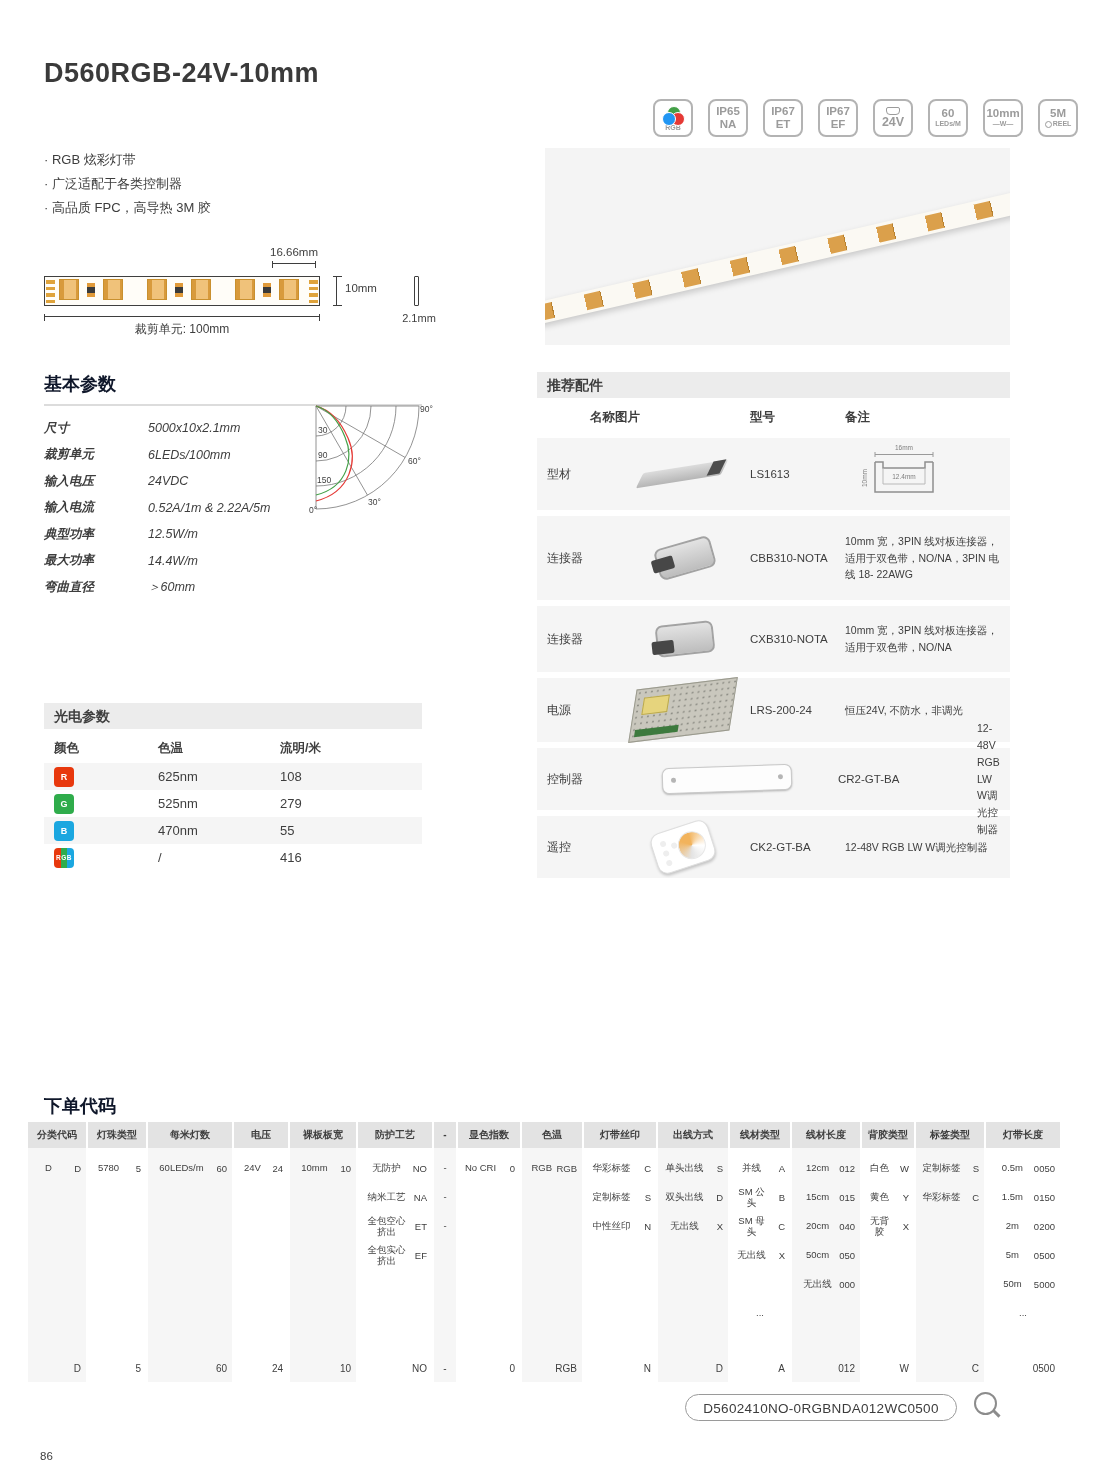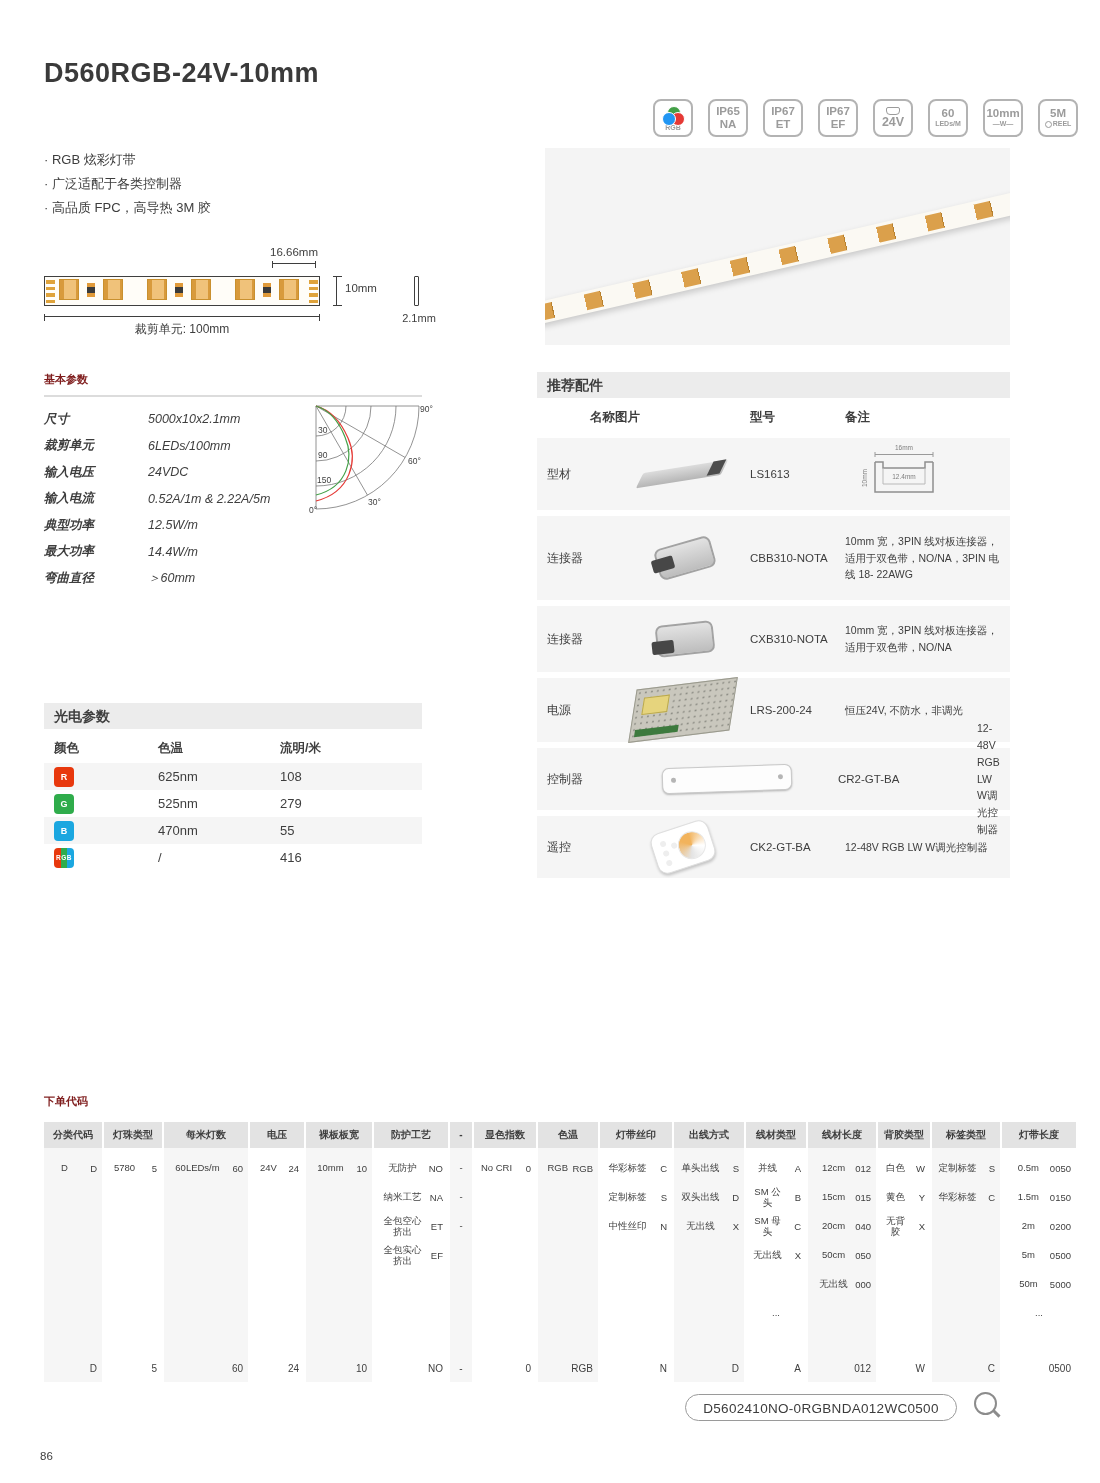--- a/index.html
+++ b/index.html
@@ -50,21 +50,21 @@
   .w-txt{position:absolute;left:301px;top:36px;font-size:11.5px;}
   .side{position:absolute;left:370px;top:30px;width:5px;height:30px;border:1.5px solid #3f3f3f;border-radius:1px;background:#fff;box-sizing:border-box;}
   .t-txt{position:absolute;left:345px;top:66px;width:60px;text-align:center;font-size:11px;}
   .cut-line{position:absolute;left:0;top:70px;width:276px;border-top:1.2px solid #3e3e3e;}
   .cut-line:before,.cut-line:after{content:"";position:absolute;top:-3px;width:1.2px;height:7px;background:#3e3e3e;}
   .cut-line:before{left:0;} .cut-line:after{right:0;}
   .cut-txt{position:absolute;left:0;top:75px;width:276px;text-align:center;font-size:12px;}
 
   
   #basic{left:44px;top:372px;width:378px;}
-  .sec-title{font-size:11px;font-weight:bold;color:#7f1d1d;}
+  .sec-title{font-size:18px;font-weight:bold;color:#0f172a;}
   #basic .rule{height:2px;background:#dcdcdc;margin-top:8px;}
   #basic-rows{margin-top:9px;}
   .b-row{display:flex;height:26.5px;align-items:center;font-size:12.5px;font-style:italic;}
   .b-lab{width:104px;font-weight:bold;}
   .beam{position:absolute;left:262px;top:28px;}
   .beam text{font-size:8.5px;fill:#3e3e3e;}
 
   
   #photo{left:44px;top:703px;width:378px;}
   .bar{height:26px;line-height:26px;background:#ececec;font-size:14px;font-weight:bold;padding-left:10px;box-sizing:border-box;}
@@ -113,21 +113,21 @@
   .controller:before{left:8px;} .controller:after{right:8px;}
   .remote{width:58px;height:40px;background:#fff;border:1px solid #dedede;border-radius:10px;
       box-shadow:0 2px 3px rgba(0,0,0,.2);transform:rotate(-18deg);}
   .remote:before{content:"";position:absolute;right:6px;top:7px;width:26px;height:26px;border-radius:50%;
       background:conic-gradient(#f2b35c,#fff 30%,#e4e4e4 55%,#f2b35c 85%,#f2b35c);border:1px solid #e7e7e7;}
   .remote:after{content:"";position:absolute;left:8px;top:8px;width:6px;height:6px;border-radius:50%;background:#eee;
       box-shadow:0 10px 0 #eee,10px 5px 0 #eee,0 20px 0 #eee;}
 
   
   #orderTitle{left:44px;top:1094px;}
-  #order{left:44px;top:1122px;display:flex;}
+  #order{left:28px;top:1122px;display:flex;}
   .order-col{box-sizing:border-box;border-right:2px solid #fff;}
   .order-col.gray{background:#f6f6f6;}
   .oc-head{height:26px;line-height:26px;text-align:center;background:#e3e3e3;font-weight:bold;font-size:10px;white-space:nowrap;overflow:hidden;}
   .oc-body{height:206px;padding-top:6px;box-sizing:border-box;}
   .oc-opt{height:29px;display:flex;align-items:center;padding:0 5px;font-size:9.5px;box-sizing:border-box;}
   .oc-opt .lbl{flex:1;text-align:center;line-height:1.15;}
   .oc-opt .code{min-width:17px;text-align:right;}
   .oc-opt.center{justify-content:center;}
   .oc-sum{height:28px;display:flex;align-items:center;justify-content:flex-end;padding:0 5px;font-size:10px;box-sizing:border-box;}
   .oc-sum.center{justify-content:center;}

